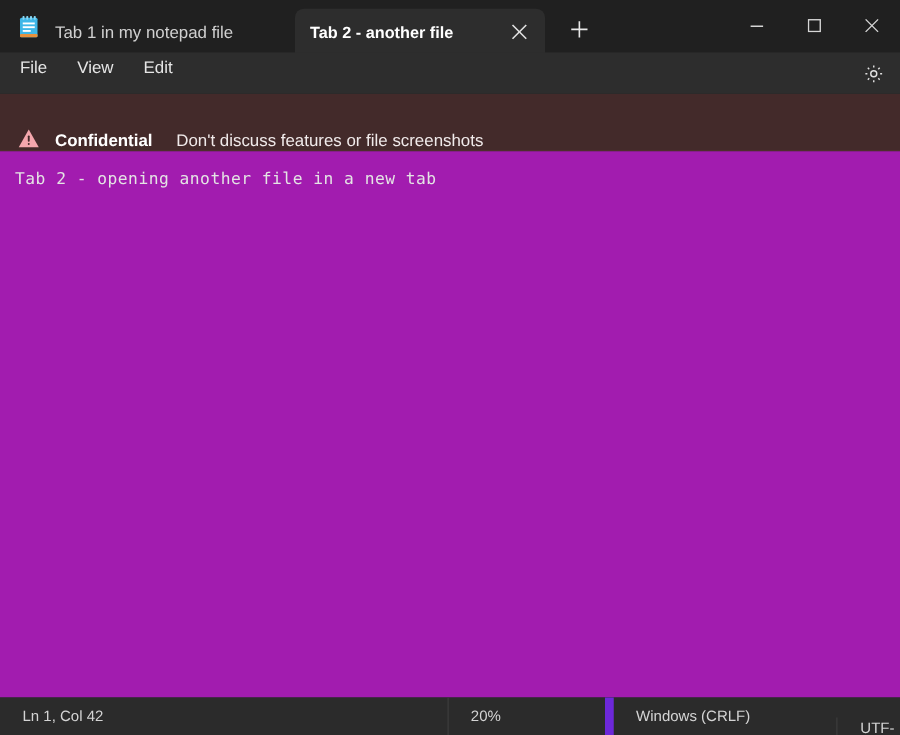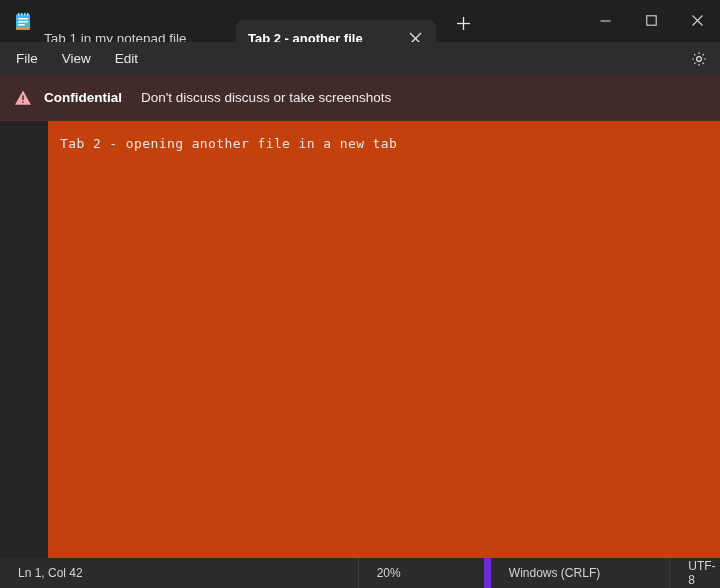--- a/index.html
+++ b/index.html
@@ -50,21 +50,21 @@
     height: 36px;
     display: flex;
     align-items: center;
     box-sizing: border-box;
     padding: 0 14px;
     border-radius: 7px 7px 0 0;
     font-size: 13.5px;
     color: #cfcfcf;
     white-space: nowrap;
     position: relative;
-    top: 14px;
+    top: 1px;
   }
   .tab.inactive {
     background: transparent;
     padding-left: 0;
     padding-right: 16px;
     min-width: 192px;
   }
   .tab.inactive .tab-title {
     color: #d0d0d0;
     font-weight: 400;
@@ -119,21 +119,20 @@
     justify-content: center;
     color: #d6d6d6;
   }
 
   
   .menubar {
     height: 33px;
     flex: 0 0 33px;
     background: #2d2d2d;
     display: flex;
-    align-items: center;
     padding-left: 6px;
     position: relative;
   }
   .menu-item {
     font-size: 13.5px;
     color: #e6e6e6;
     padding: 4px 10px;
     border-radius: 4px;
     margin-right: 4px;
   }
@@ -150,21 +149,21 @@
     color: #e0e0e0;
   }
 
   
   .banner {
     flex: 0 0 46px;
     height: 46px;
     background: #432a2a;
     border-bottom: 1px solid #4e2e2c;
     display: flex;
-    align-items: center;
+    align-items: flex-end;
     padding-left: 14px;
     box-sizing: border-box;
   }
   .banner-icon {
     width: 18px;
     height: 18px;
     display: block;
     flex: 0 0 18px;
   }
   .banner-label {
@@ -175,42 +174,41 @@
   }
   .banner-msg {
     font-size: 13.5px;
     color: #f0eaea;
     margin-left: 19px;
   }
 
   
   .editor {
     flex: 1 1 auto;
-    background: #c2410c;
+    background: #a21caf;
     padding: 14px 12px 0 12px;
     box-sizing: border-box;
     overflow: hidden;
-    margin-left: 48px;
   }
   .editor-line {
     font-family: "DejaVu Sans Mono", "Liberation Mono", monospace;
     font-size: 13px;
     color: #e4e4e4;
     letter-spacing: 0.4px;
     line-height: 18px;
     white-space: pre;
   }
 
   
   .statusbar {
     flex: 0 0 30px;
     height: 30px;
     background: #2b2b2b;
     display: flex;
-    align-items: flex-end;
+    align-items: flex-start;
     font-size: 12px;
     color: #d4d4d4;
     gap: 39px;
   }
   .status-cell {
     display: flex;
     align-items: center;
     height: 100%;
     box-sizing: border-box;
     padding-left: 18px;
@@ -296,21 +294,21 @@
     </div>
   </div>
 
   <div class="banner">
     <svg class="banner-icon" viewBox="0 0 18 18">
       <path d="M9 1.6 L17 15.8 L1 15.8 Z" fill="#f4a7ad"></path>
       <rect x="8.25" y="6.3" width="1.5" height="5" rx="0.7" fill="#432a2a"></rect>
       <rect x="8.25" y="12.3" width="1.5" height="1.6" rx="0.7" fill="#432a2a"></rect>
     </svg>
     <span class="banner-label">Confidential</span>
-    <span class="banner-msg">Don't discuss discuss or take screenshots</span>
+    <span class="banner-msg">Don't discuss features or file screenshots</span>
   </div>
 
   <div class="editor">
     <div class="editor-line">Tab 2 - opening another file in a new tab</div>
   </div>
 
   <div class="statusbar">
     <div class="status-cell cursor">Ln 1, Col 42</div>
     <div class="status-cell zoom">20%</div>
     <div class="status-cell eol">Windows (CRLF)</div>

